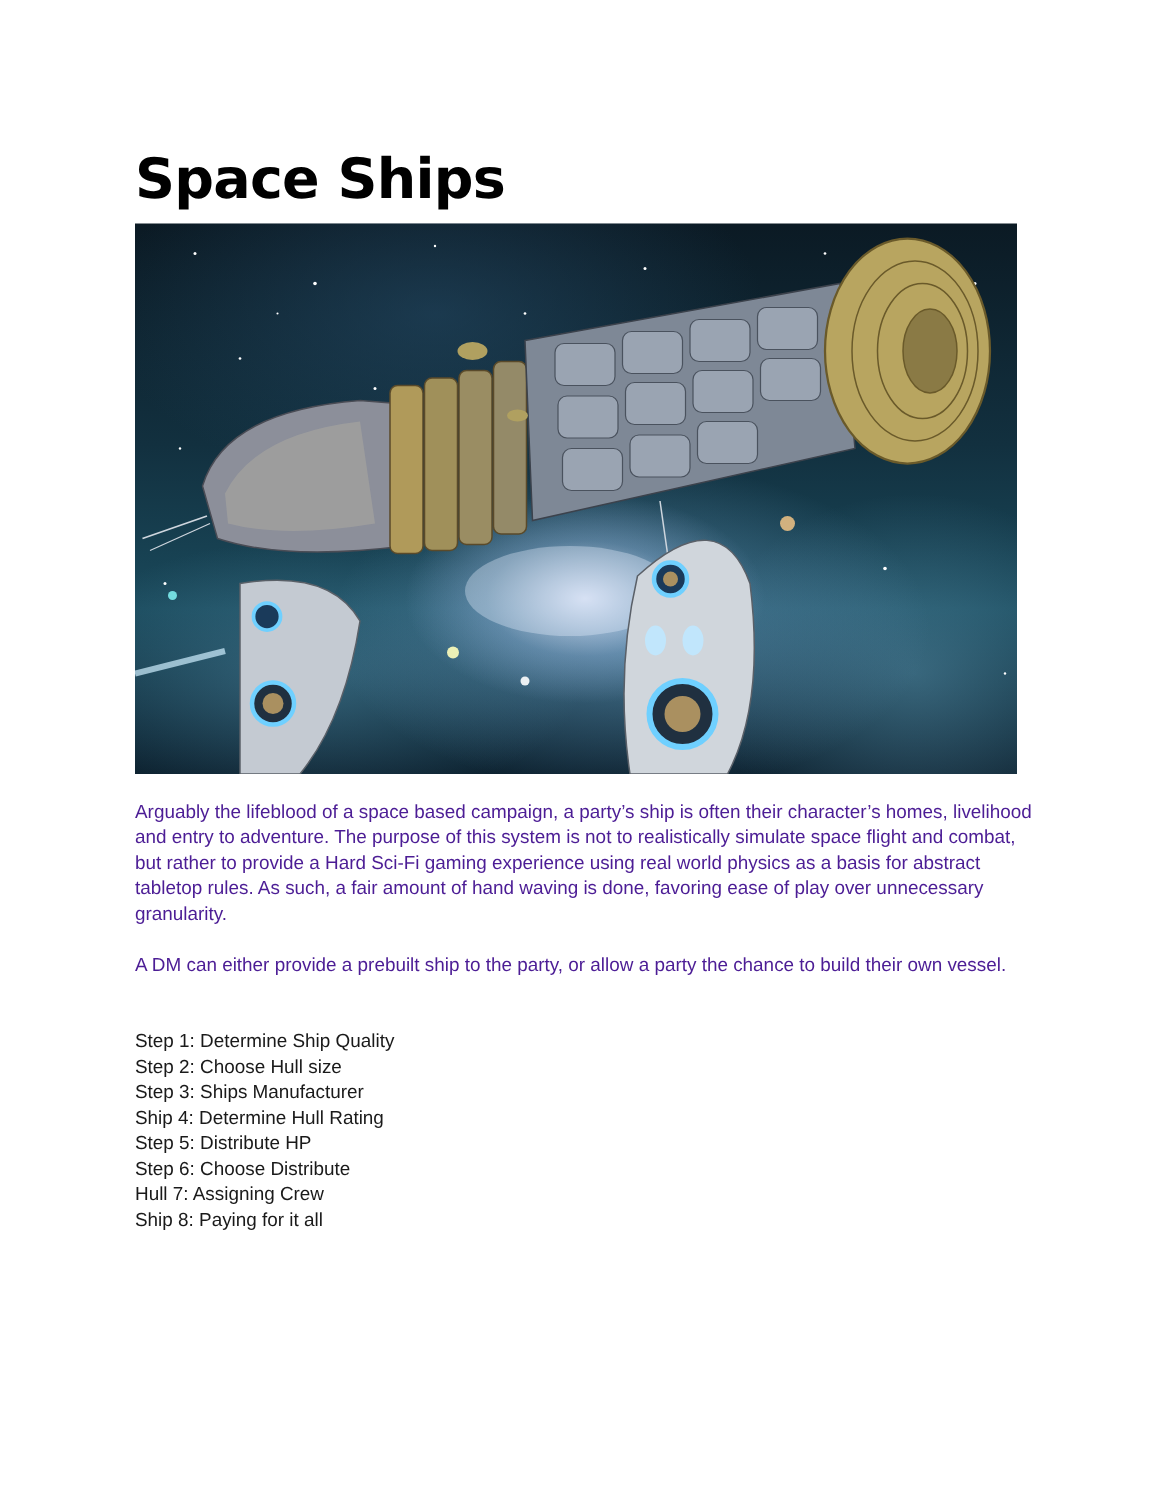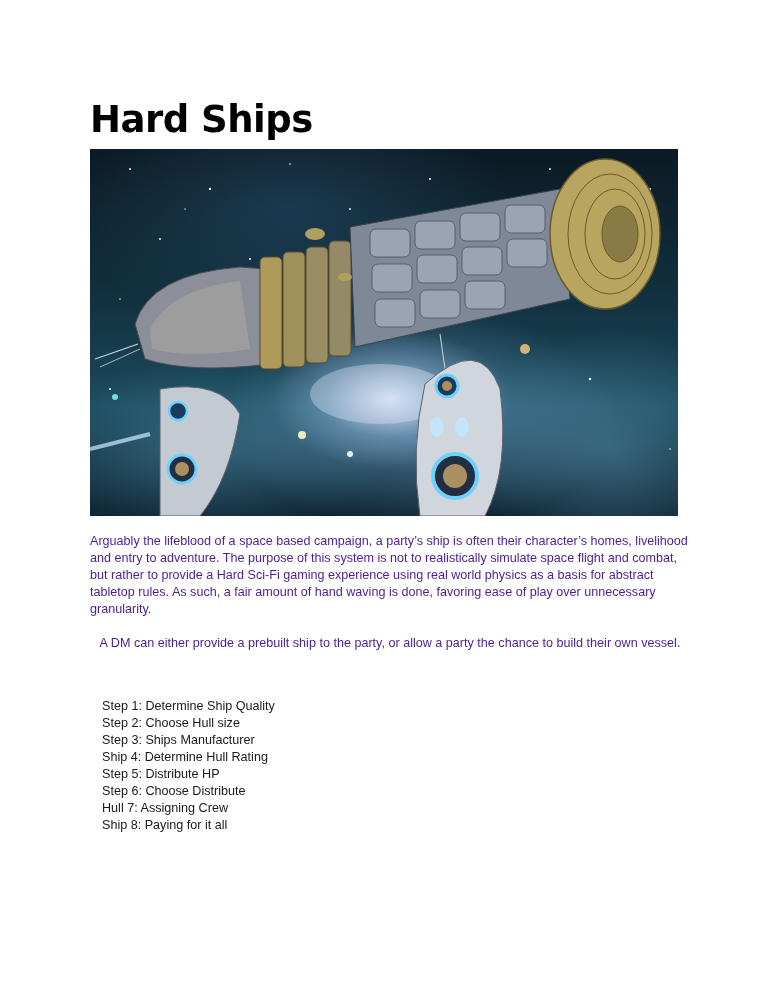--- a/index.html
+++ b/index.html
@@ -51,39 +51,39 @@
       position: absolute;
       left: 90px;
       width: 600px;
       margin: 0;
       font-family: "Liberation Sans", sans-serif;
       font-size: 12.6px;
       line-height: 17px;
       color: #4c1d95;
     }
     .p1 { top: 533px; }
-    .p2 { top: 635px; text-align: center; }
+    .p2 { top: 635px; }
     .steps {
       position: absolute;
       left: 90px;
       top: 686px;
-      margin: 12px;
+      margin: 0;
       padding: 0;
       list-style: none;
       font-family: "Liberation Sans", sans-serif;
       font-size: 12.6px;
       line-height: 17px;
       color: #1a1a1a;
     }
     .steps li { margin: 0; padding: 0; white-space: nowrap; }
   </style>
 </head>
 <body>
 
-<h1 class="page-title">Hard Ships</h1>
+<h1 class="page-title">Space Ships</h1>
 
 <div class="hero">
   <svg width="588" height="367" viewBox="0 0 588 367">
 
     <g fill="#ffffff">
       <circle cx="40" cy="20" r="1"></circle>
         <circle cx="120" cy="40" r="1.2"></circle>
         <circle cx="200" cy="15" r="0.8"></circle>
       <circle cx="70" cy="90" r="0.9"></circle>
         <circle cx="160" cy="110" r="1"></circle>

